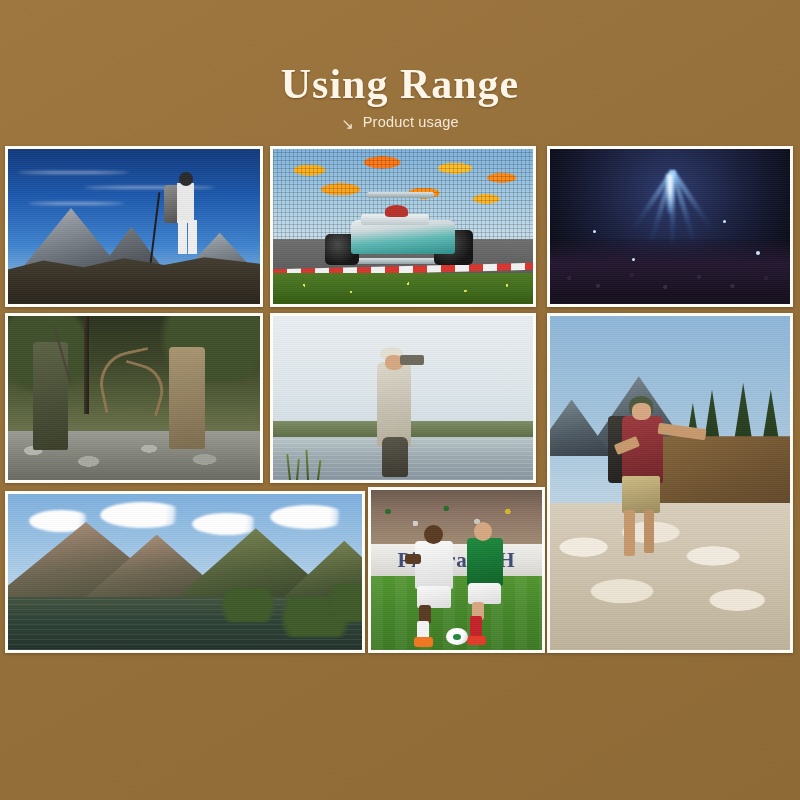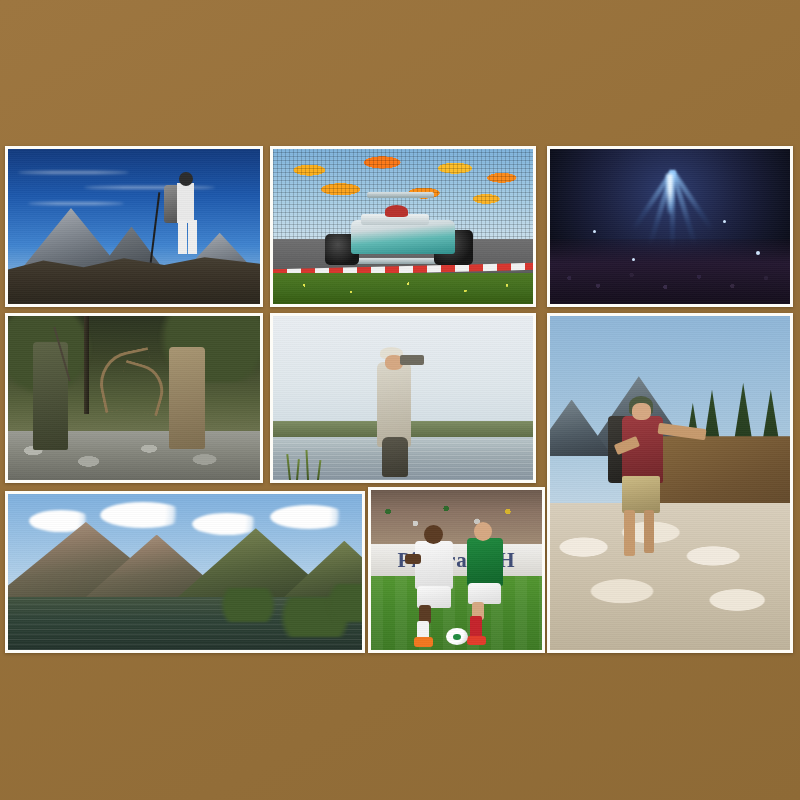--- a/index.html
+++ b/index.html
@@ -326,20 +326,27 @@
   .ball:after {
     content:""; position:absolute; left:30%; top:34%; width:38%; height:38%;
     border-radius:50%; background:#1f8a3e;
   }
 </style>
 </head>
 <body>
 
 <div class="page">
 
+  <div class="header">
+    <div class="title">Using Range</div>
+    <div class="subtitle-row">
+      <span class="sub-arrow">↘</span>
+      <span class="subtitle">Product usage</span>
+    </div>
+  </div>
 
   <div class="gallery">
 
     <div class="tile" id="t-hiking">
       <div class="scene sky-blue">
         <div class="cirrus" style="left:4%;top:14%;width:44%;"></div>
         <div class="cirrus" style="left:30%;top:24%;width:52%;"></div>
         <div class="cirrus" style="left:8%;top:34%;width:38%;"></div>
         <div class="peak" style="left:-6%;width:62%;height:62%;"></div>
         <div class="peak dark" style="left:26%;width:46%;height:50%;"></div>

